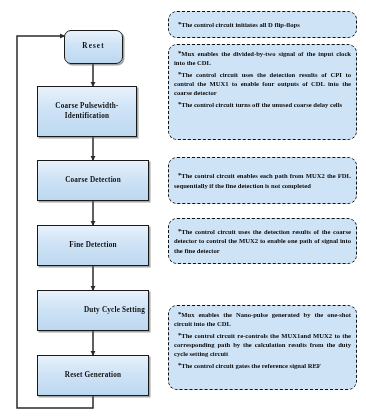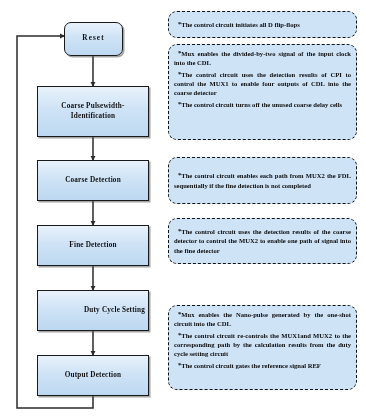--- a/index.html
+++ b/index.html
@@ -37,20 +37,21 @@
     font-weight: bold;
     font-size: 7.2px;
     line-height: 1.35;
     letter-spacing: 0.2px;
     color: #101010;
     padding: 2px 3px;
   }
   .flow-node.rounded {
     border-radius: 7px;
     letter-spacing: 1.1px;
+    margin-top: 8px;
   }
 
   
   .note {
     position: absolute;
     box-sizing: border-box;
     background: #cfe3f6;
     border: 1.3px dashed #111111;
     border-radius: 9px;
     padding: 3px 5px 3px 5px;
@@ -103,38 +104,38 @@
       <line x1="93" y1="331" x2="93" y2="355" marker-end="url(#arrowhead)"></line>
 
       <path d="M93,396 L93,408 L17,408 L17,36 L64,36" marker-end="url(#arrowhead)"></path>
     </g>
   </svg>
 
   <div class="flow-node rounded" style="left:64px; top:22px; width:59px; height:34px;">
     <span>Reset</span>
   </div>
 
-  <div class="flow-node" style="left:37px; top:86px; width:112px; height:51px;">
+  <div class="flow-node" style="left:37px; top:86px; width:100px; height:51px;">
     <span>Coarse Pulsewidth-Identification</span>
   </div>
 
   <div class="flow-node" style="left:37px; top:225px; width:112px; height:41px;">
     <span>Fine Detection</span>
   </div>
 
   <div class="flow-node" style="left:37px; top:160px; width:112px; height:41px;">
     <span>Coarse Detection</span>
   </div>
 
   <div class="flow-node" style="left:37px; top:290px; width:112px; height:41px;justify-content:flex-end;">
     <span>Duty Cycle Setting</span>
   </div>
 
   <div class="flow-node" style="left:37px; top:355px; width:112px; height:41px;">
-    <span>Output Detection</span>
+    <span>Reset Generation</span>
   </div>
 
   <div class="note" style="left:168px; top:11px; width:189px; height:27px; display:flex; align-items:center;">
     <div style="width:100%;">
       <p class="first-line"><span class="star">*</span><span>The control circuit initiates all D flip-flops</span></p>
     </div>
   </div>
 
   <div class="note" style="left:168px; top:44px; width:189px; height:96px;">
     <p class="first-line"><span class="star">*</span><span>Mux enables the divided-by-two signal of the input clock into the CDL</span></p>

